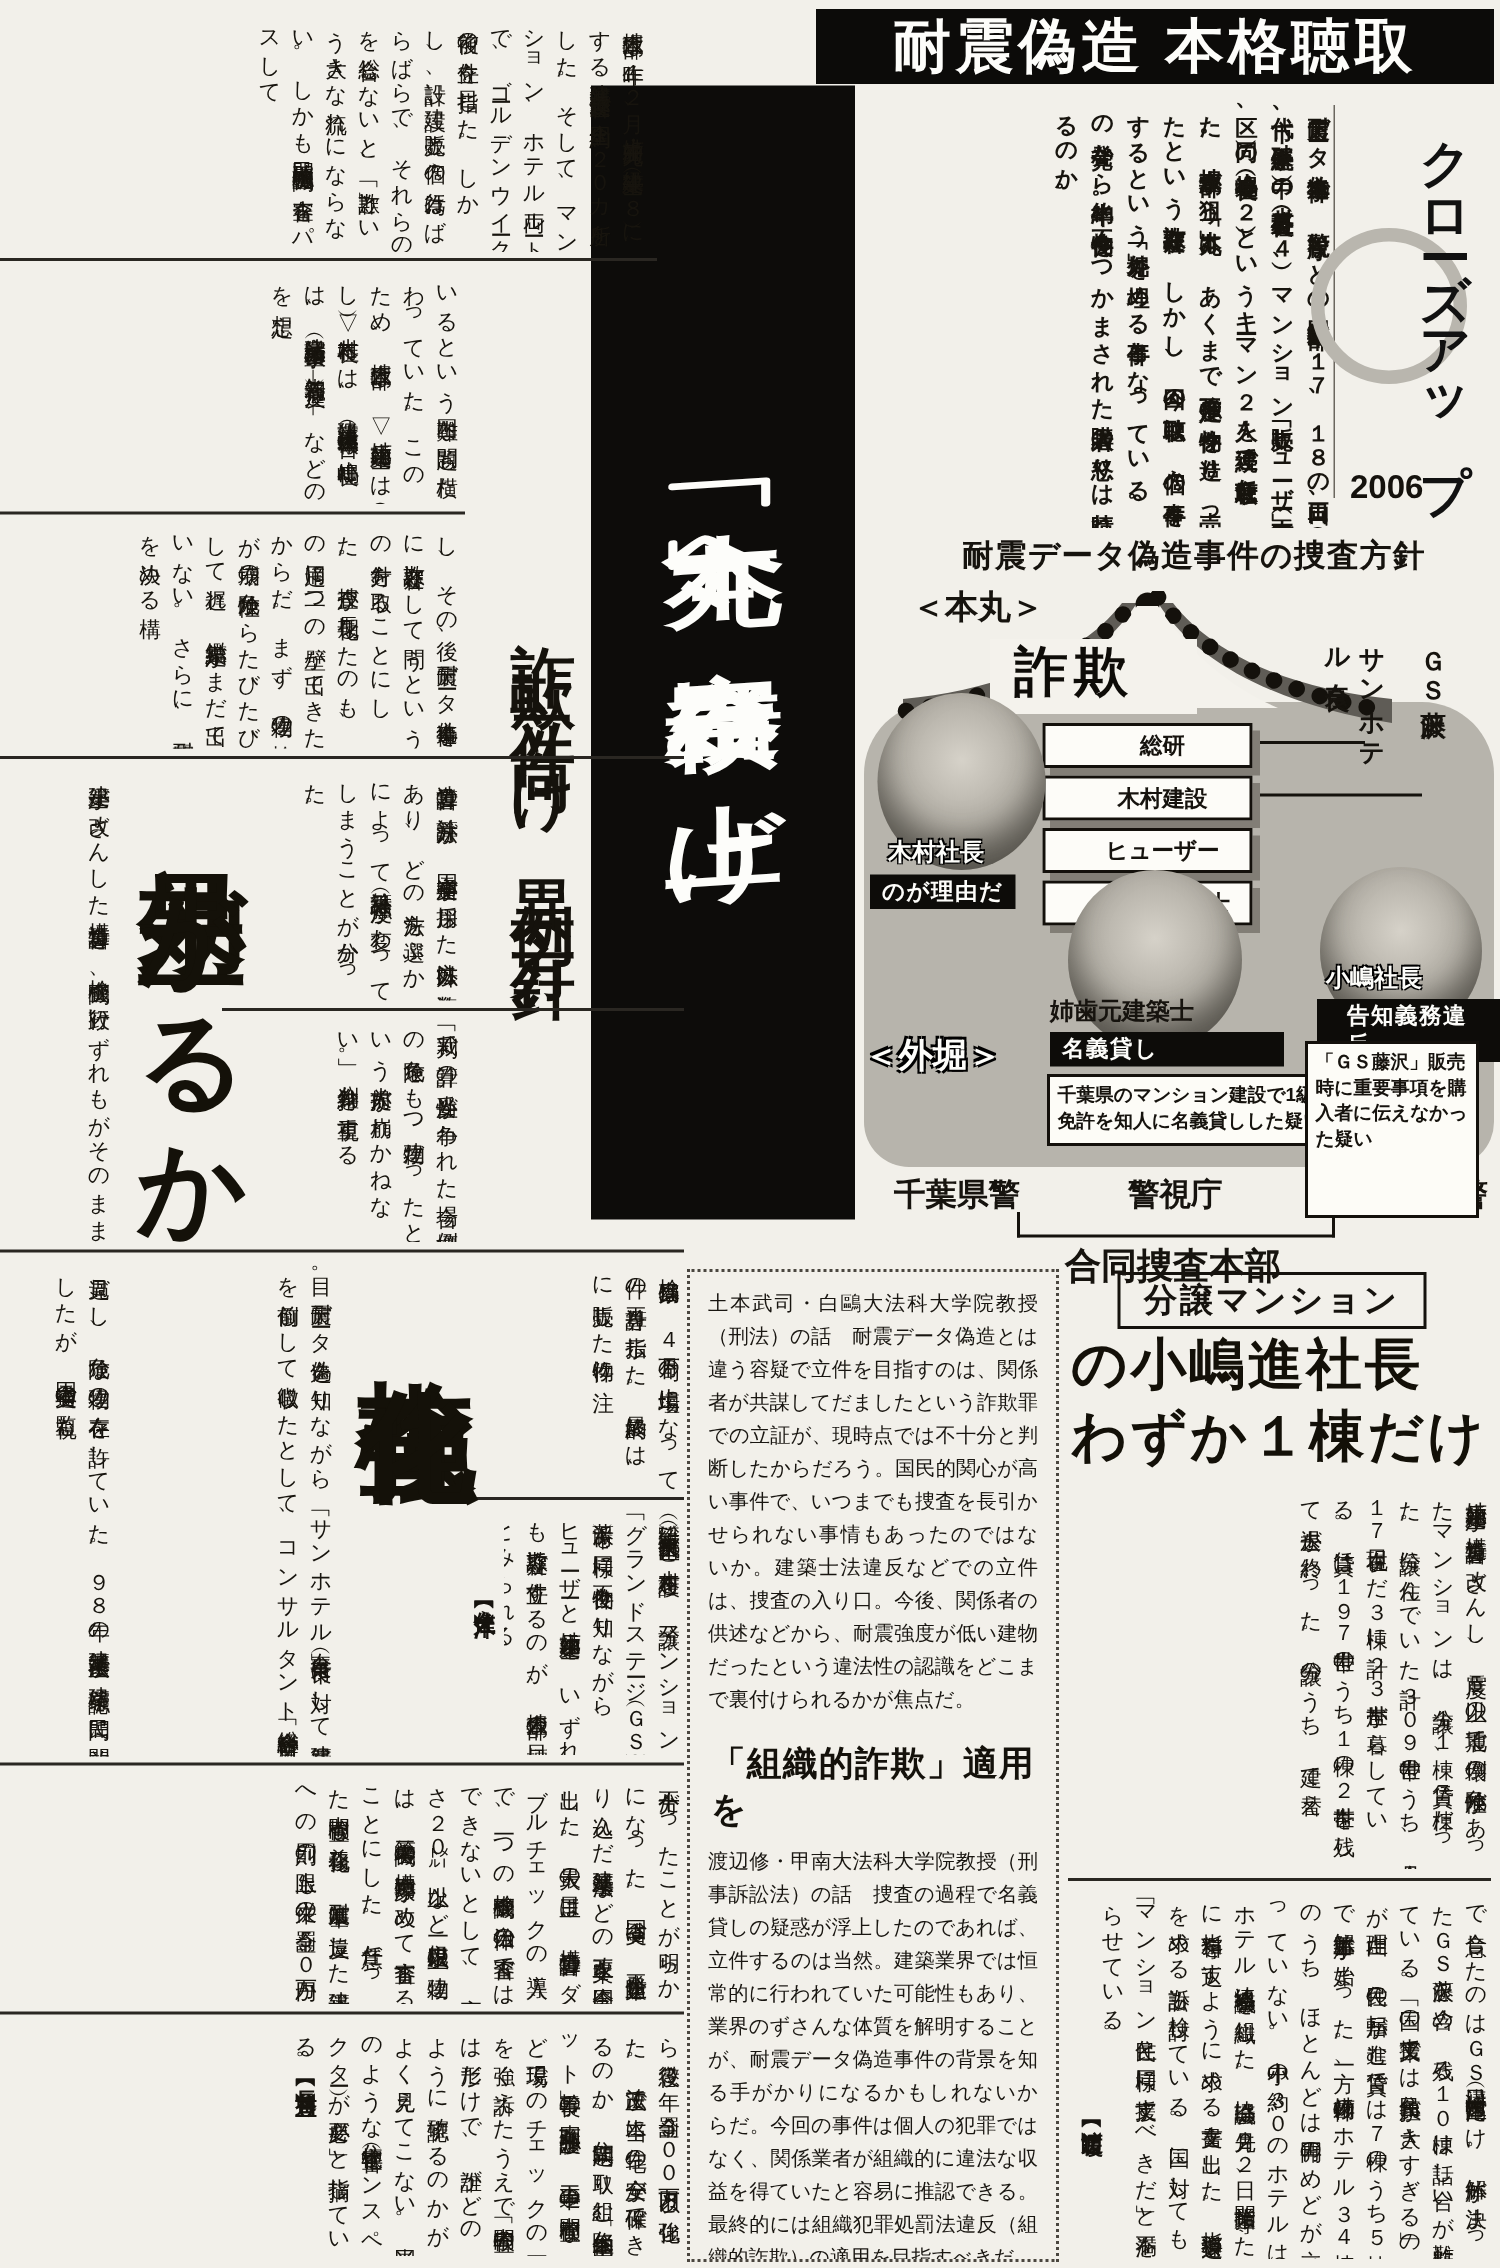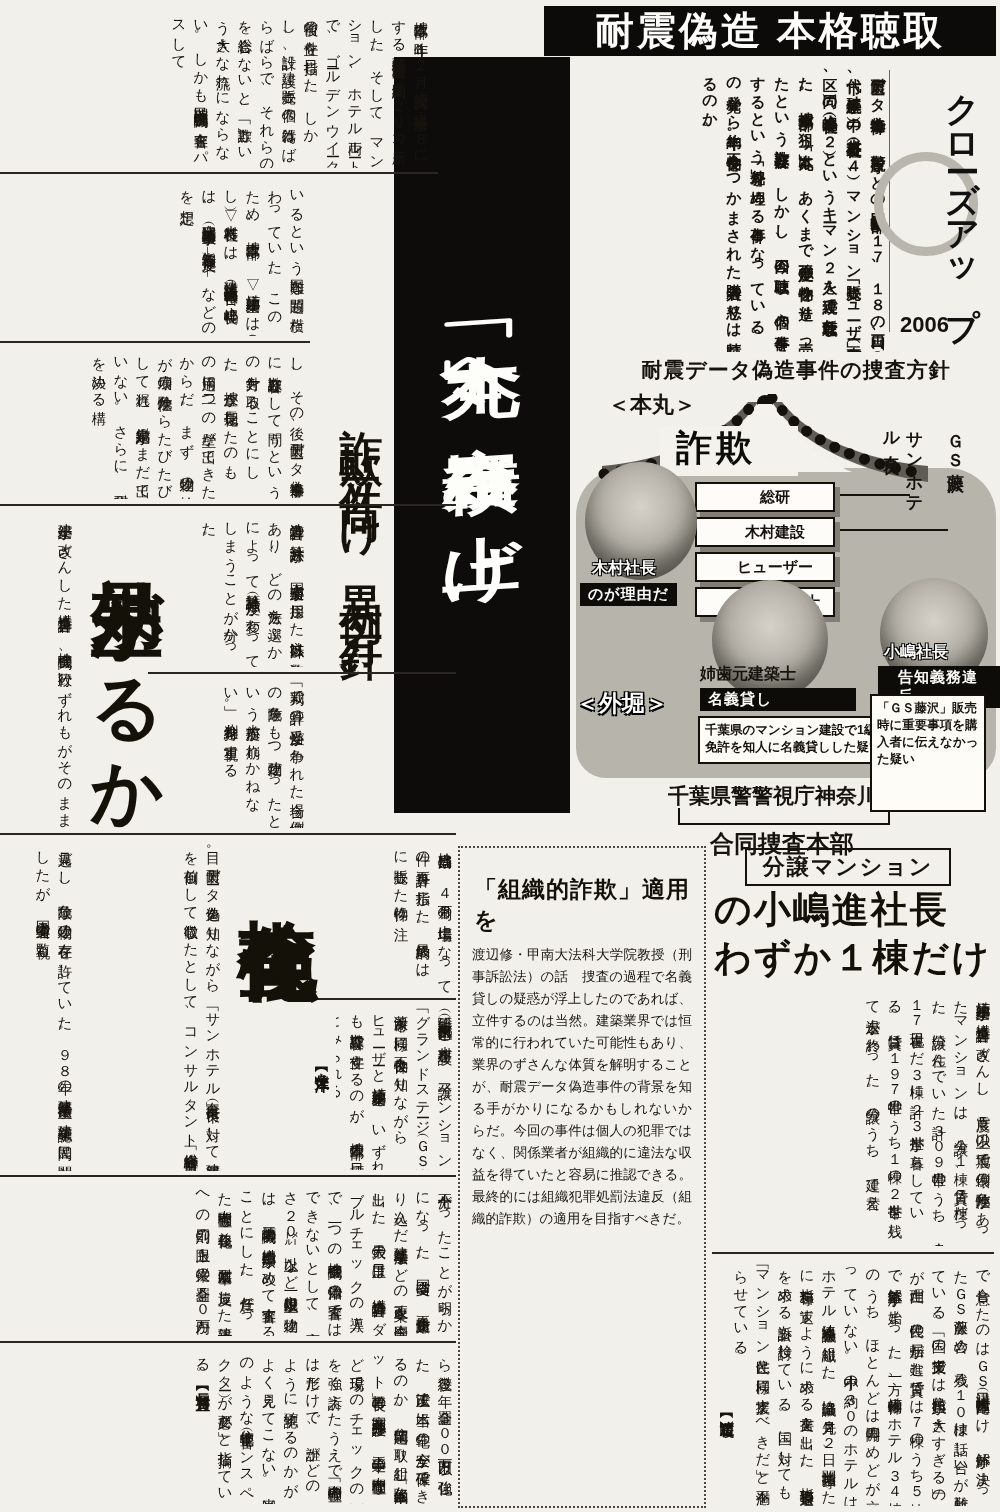--- a/index.html
+++ b/index.html
@@ -77,21 +77,21 @@
   .photo{position:absolute;border-radius:50%;z-index:3;
       background:radial-gradient(circle at 50% 38%, #d6d2c9 0%, #b4b0a7 45%, #7e7a71 100%);
       box-shadow:inset 0 -18px 22px rgba(40,38,33,0.55);}
   .pname{position:absolute;z-index:5;font-family:Liberation Sans, sans-serif;font-weight:900;font-size:16px;}
   .pname.onphoto{color:#fdfdfa;text-shadow:-1px -1px 0 #000,1px -1px 0 #000,-1px 1px 0 #000,1px 1px 0 #000;}
   .charge{position:absolute;z-index:5;background:#0d0c09;color:#fdfdfa;
       font-family:"Liberation Sans",sans-serif;font-weight:700;font-size:15px;padding:2px 8px;letter-spacing:1px;}
   .descbox{position:absolute;z-index:5;background:#fdfcf7;border:2px solid #13100b;
       font-family:"Liberation Sans",sans-serif;font-weight:700;font-size:12.5px;line-height:17px;
       padding:4px 5px;box-sizing:border-box;}
-  .police{position:absolute;left:596px;top:782px;width:396px;display:flex;justify-content:center;
+  .police{position:absolute;left:596px;top:782px;width:396px;display:flex;justify-content:space-between;
       font-family:"Liberation Sans",sans-serif;font-weight:900;font-size:21px;z-index:4;}
   .bracket{position:absolute;left:678px;top:808px;width:208px;height:15px;border-left:2.5px solid #15120d;
       border-right:2.5px solid #15120d;border-bottom:2.5px solid #15120d;z-index:4;}
   .jhq{position:absolute;left:672px;top:828px;width:220px;text-align:center;
       font-family:"Liberation Sans",sans-serif;font-weight:900;font-size:24px;z-index:4;}
 </style>
 </head>
 <body>
 
 <div id="canvas">
@@ -134,20 +134,21 @@
   <div class="insp-hl right">効果上がるか</div>
   <div class="insp-hl left">検査強化</div>
   <div class="vt" style="left:14px;top:512px;width:62px;height:316px;">建築士が改ざんした構造計算書を、検査機関、行政いずれもがそのまま</div>
   <div class="vt" style="left:10px;top:841px;width:66px;height:330px;">見過ごし、危険な建物の存在を許していた。９８年の建築基準法改正で建築確認を民間に開放したが、国土交通省の監視も</div>
   <div class="rule" style="left:0;top:1175px;width:456px;"></div>
   <div class="vt" style="left:8px;top:1182px;width:448px;height:154px;">不十分だったことが明らかになった。国交省は、再発防止策を盛り込んだ建築基準法などの改正案を今国会に提出した。最大の目玉は、構造計算書のダブルチェックの導入で、一つの検査機関や自治体の審査では信用できないとして、高さ２０㍍以上など一定規模以上の建物は、第三者機関の構造専門家が改めて審査することにした。任意だった中間検査も義務化し、耐震基準に違反した建築士への罰則の上限も従来の罰金５０万円か</div>
   <div class="rule" style="left:0;top:1341px;width:456px;"></div>
   <div class="vt" style="left:8px;top:1348px;width:448px;height:156px;"><span>ら懲役３年、罰金３００万円以下と強化した。法改正で本当に住宅の安全が確保できるのか。住宅問題に取り組む「欠陥住宅全国ネット」幹事長の吉岡和弘弁護士は、工事途中の中間検査など現場でのチェックの必要性を強く訴えたうえで「中間検査の義務化は形だけで、誰がどのように確認するのかがよく見えてこない。米国のような住宅検査官（インスペクター）が必要だ」と指摘している。</span><span style="font-weight:700;">【長谷川豊】</span></div>
 
   <div class="combox">
+    <div class="com-body">土本武司・白鷗大法科大学院教授（刑法）の話　耐震データ偽造とは違う容疑で立件を目指すのは、関係者が共謀してだましたという詐欺罪での立証が、現時点では不十分と判断したからだろう。国民的関心が高い事件で、いつまでも捜査を長引かせられない事情もあったのではないか。建築士法違反などでの立件は、捜査の入り口。今後、関係者の供述などから、耐震強度が低い建物だったという違法性の認識をどこまで裏付けられるかが焦点だ。</div>
     <div class="com-gap"></div>
     <div class="com-hl">「組織的詐欺」適用を</div>
     <div class="com-body">渡辺修・甲南大法科大学院教授（刑事訴訟法）の話　捜査の過程で名義貸しの疑惑が浮上したのであれば、立件するのは当然。建築業界では恒常的に行われていた可能性もあり、業界のずさんな体質を解明することが、耐震データ偽造事件の背景を知る手がかりになるかもしれないからだ。今回の事件は個人の犯罪ではなく、関係業者が組織的に違法な収益を得ていたと容易に推認できる。最終的には組織犯罪処罰法違反（組織的詐欺）の適用を目指すべきだ。</div>
   </div>
 
   <div class="kicker">分譲マンション</div>
   <div class="mansion-hl">
     <div>の小嶋進社長</div>
     <div>わずか１棟だけ</div>
   </div>

